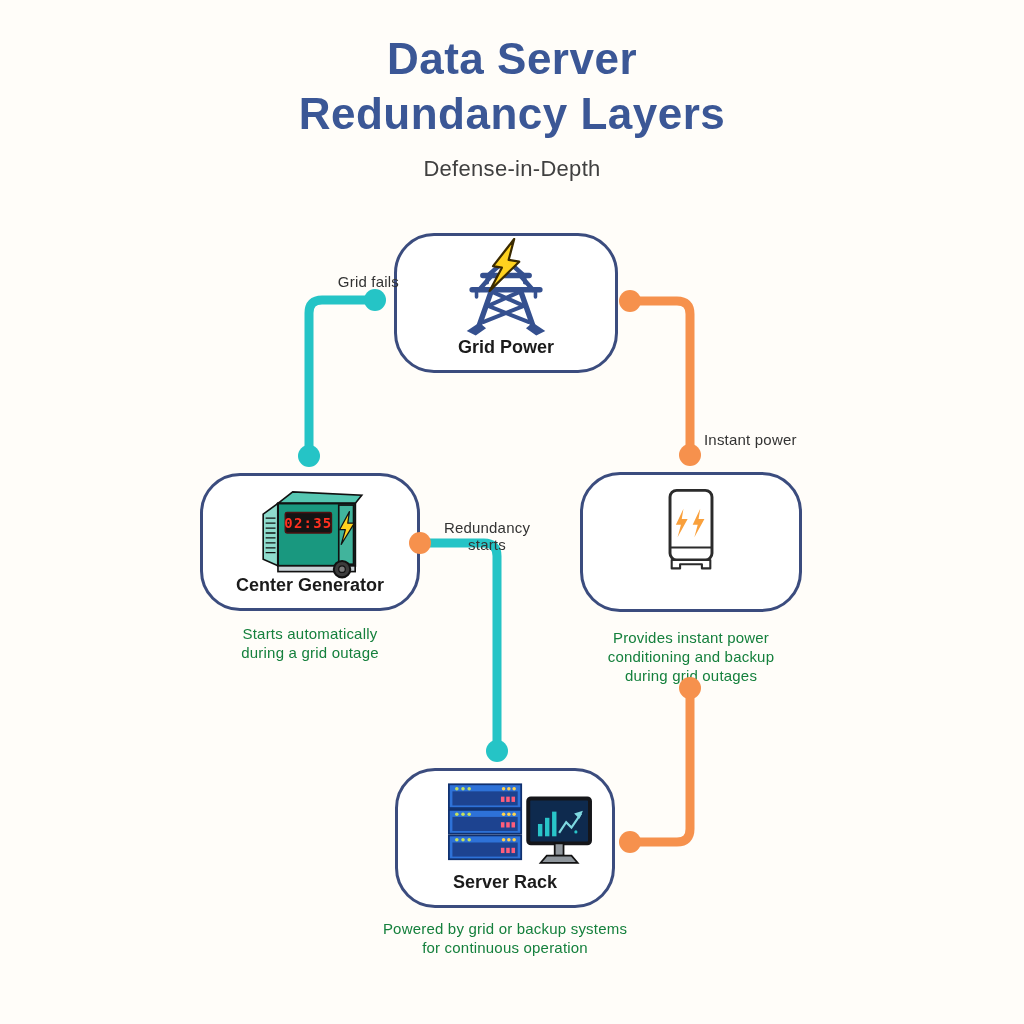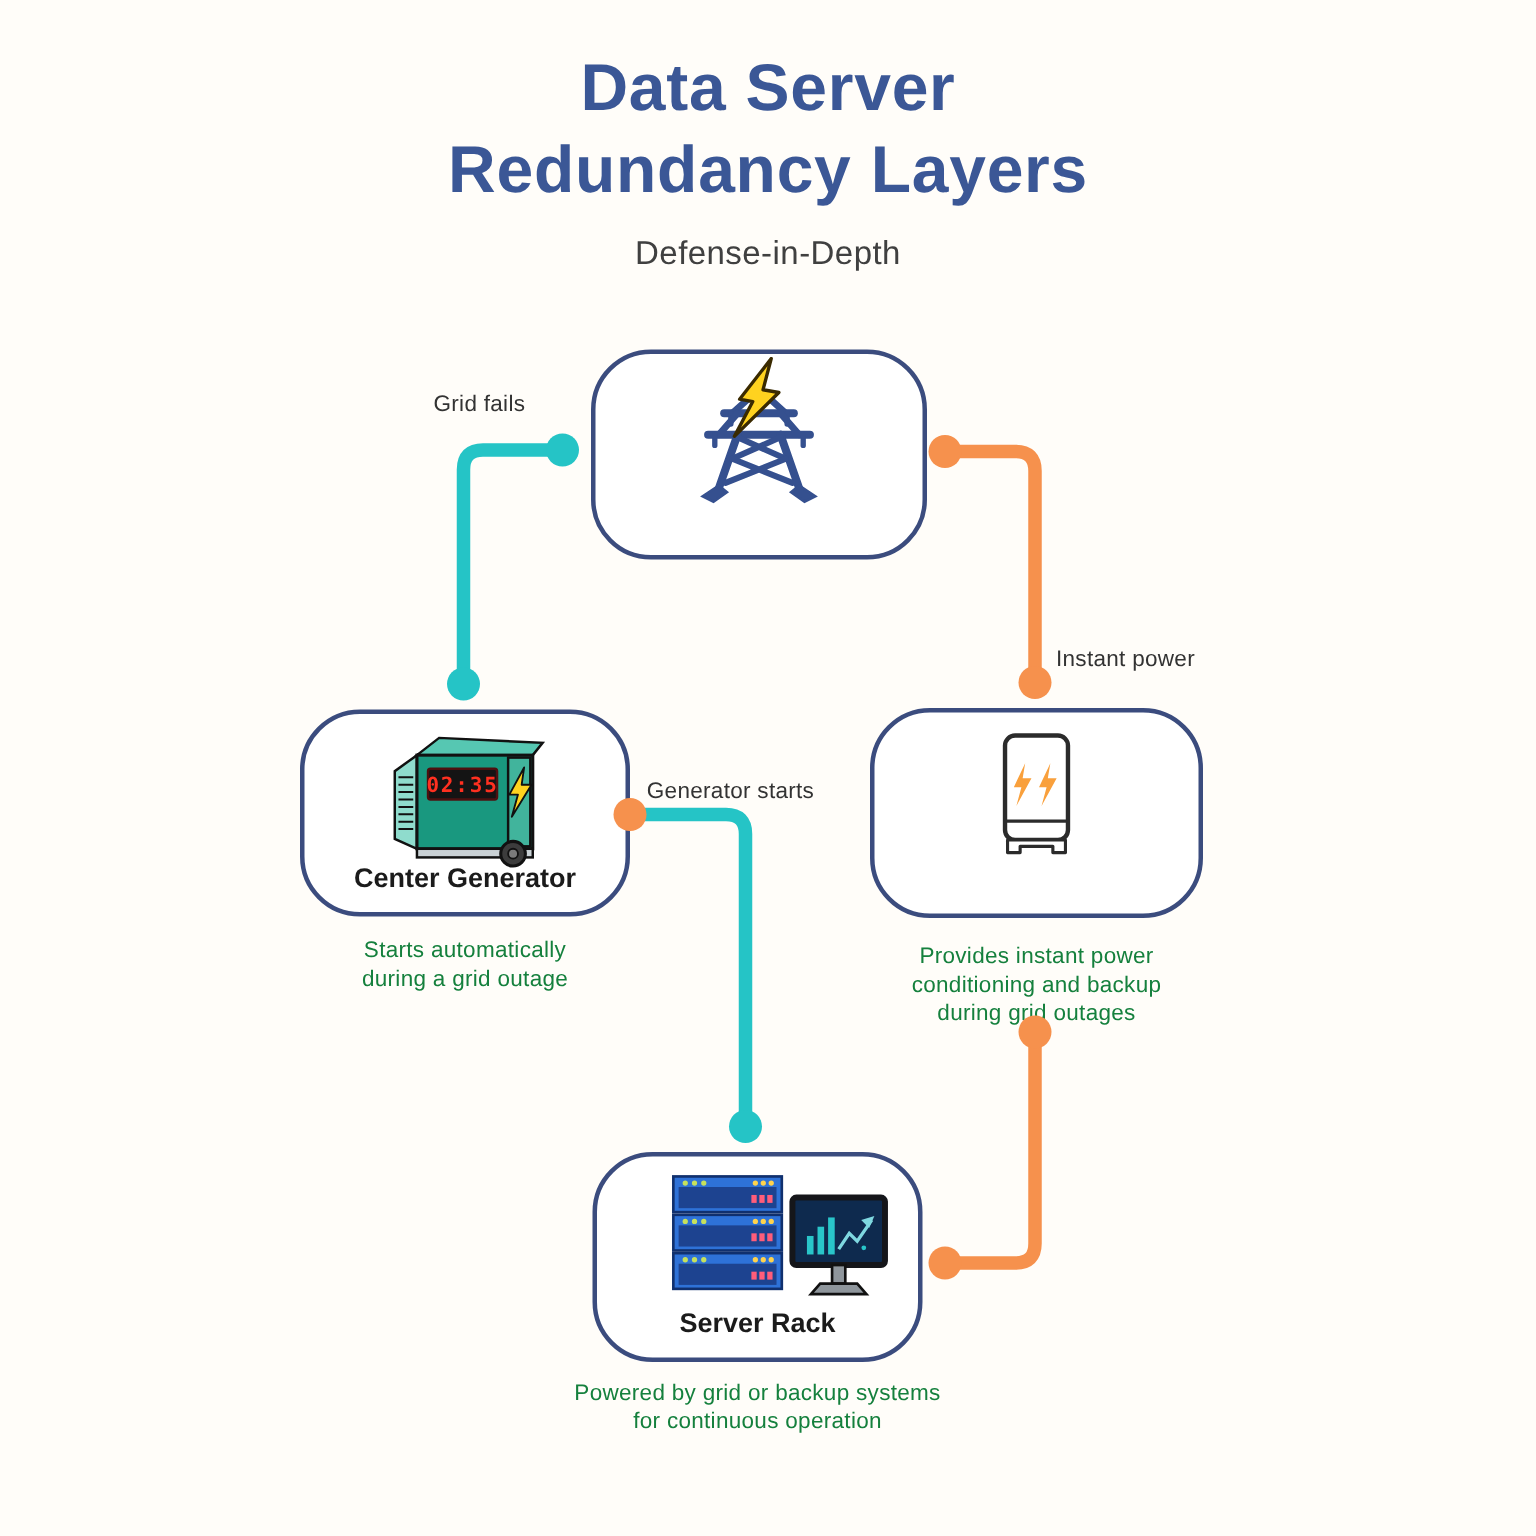--- a/index.html
+++ b/index.html
@@ -38,21 +38,21 @@
   #node-ups-system      { left:580px; top:472px; width:222px; height:140px; }
   #node-ups-system .node-icon { margin-top:12px; }
   #node-server-rack     { left:395px; top:768px; width:220px; height:140px;padding-left:28px; }
   #node-server-rack .node-icon { margin-top:8px; }
   
   .connectors { position:absolute; left:0; top:0; z-index:5; pointer-events:none; }
   
   .conn-label {
     position:absolute; z-index:6; font-size:15px; color:#333333; letter-spacing:0.2px;
   }
-  #label-grid-fails      { left:289px; top:261px; width:110px; text-align:left; }
+  #label-grid-fails      { left:289px; top:273px; width:110px; text-align:right; }
   #label-instant-power   { left:704px; top:431px; width:120px; text-align:left; }
   #label-generator-starts{ left:427px; top:519px; width:120px; text-align:center; }
   
   .node-desc {
     position:absolute; z-index:2; font-size:15px; color:#15803d;
     text-align:center; white-space:pre-line; line-height:1.28; letter-spacing:0.2px;
   }
   #desc-backup-generator { left:200px; top:624px; width:220px; }
   #desc-ups-system       { left:575px; top:628px; width:232px; }
   #desc-server-rack      { left:375px; top:919px; width:260px; }
@@ -84,20 +84,21 @@
         <path d="M44,58 L30,98 M76,58 L90,98" stroke-width="6"></path>
         <path d="M44,60 L80,76 M76,60 L40,76" stroke-width="4.5"></path>
         <path d="M40,76 L85,94 M80,76 L35,94" stroke-width="4.5"></path>
       </g>
       <g fill="#35508f" stroke="#35508f" stroke-width="2">
         <polygon points="30,96 18,104 26,108 36,101"></polygon>
         <polygon points="90,96 102,104 94,108 84,101"></polygon>
       </g>
       <polygon points="64,0 46,34 56,34 47,62 74,24 62,24" fill="#ffd21f" stroke="#3a2a00" stroke-width="2.5" stroke-linejoin="round" transform="rotate(10 60 30)"></polygon>
     </svg>
+    <div class="node-label">Grid Power</div>
   </div>
 
   <div class="node" id="node-backup-generator">
     <svg class="node-icon" width="158" height="92" viewBox="0 0 150 112">
       <polygon points="36,20 54,6 138,10 130,20" fill="#56c7b2" stroke="#111" stroke-width="2"></polygon>
       <polygon points="36,20 18,33 18,88 36,96" fill="#8fdccd" stroke="#111" stroke-width="2"></polygon>
       <path d="M21,38 h12 M21,44 h12 M21,50 h12 M21,56 h12 M21,62 h12 M21,68 h12 M21,74 h12 M21,80 h12" stroke="#111" stroke-width="1.6"></path>
       <rect x="36" y="20" width="94" height="76" fill="#19987f" stroke="#111" stroke-width="2.5"></rect>
       <rect x="110" y="22" width="18" height="72" fill="#41b49c" stroke="#111" stroke-width="2"></rect>
       <polygon points="123,30 111,52 118,52 113,70 129,44 121,44" fill="#ffd21f" stroke="#111" stroke-width="1.5" stroke-linejoin="round"></polygon>
@@ -192,21 +193,21 @@
     <circle cx="420" cy="543" r="11" fill="#f6914d"></circle>
     <circle cx="497" cy="751" r="11" fill="#25c4c6"></circle>
 
     <path d="M690,688 L690,829 Q690,842 677,842 L634,842" fill="none" stroke-width="9" stroke="#f6914d"></path>
     <circle cx="690" cy="688" r="11" fill="#f6914d"></circle>
     <circle cx="630" cy="842" r="11" fill="#f6914d"></circle>
   </svg>
 
   <div class="conn-label" id="label-grid-fails">Grid fails</div>
   <div class="conn-label" id="label-instant-power">Instant power</div>
-  <div class="conn-label" id="label-generator-starts">Generator starts</div>
+  <div class="conn-label" id="label-generator-starts">Redundancy starts</div>
 
   <div class="node-desc" id="desc-backup-generator">Starts automatically
 during a grid outage</div>
   <div class="node-desc" id="desc-ups-system">Provides instant power
 conditioning and backup
 during grid outages</div>
   <div class="node-desc" id="desc-server-rack">Powered by grid or backup systems
 for continuous operation</div>
 
 </div>

